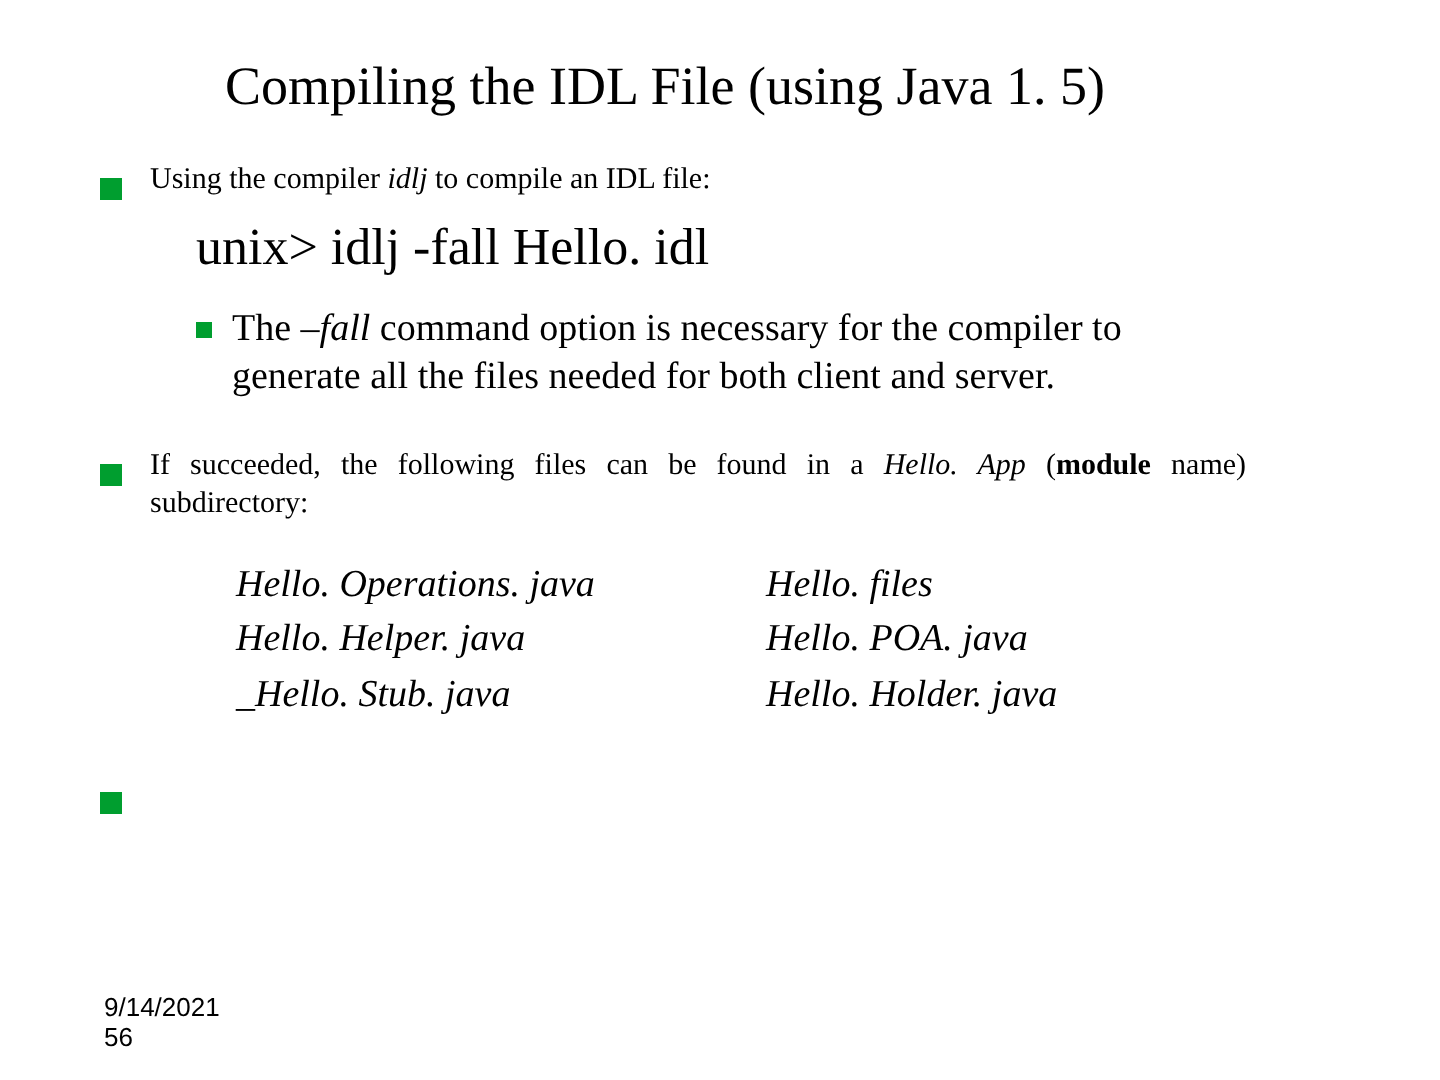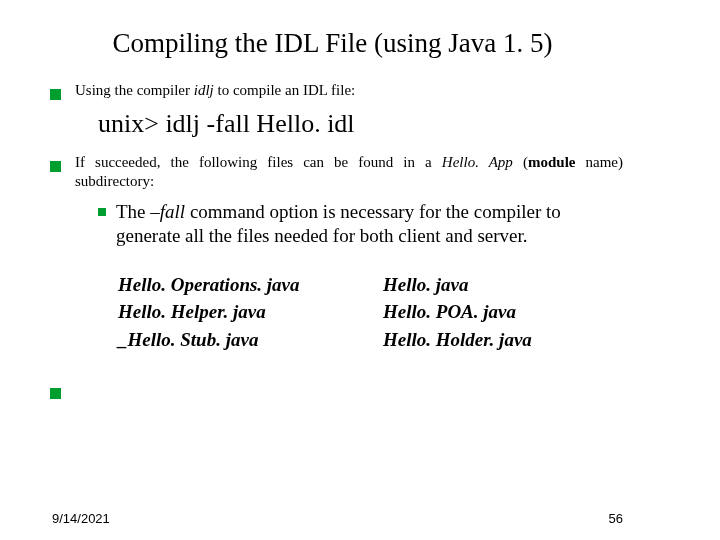--- a/index.html
+++ b/index.html
@@ -70,34 +70,35 @@
   }
   .files-block {
     display: flex;
     margin-left: 76px;
     margin-top: 16px;
     margin-bottom: 26px;
   }
   .files-col {
     font-size: 19px;
     font-style: italic;
-    font-weight: bold;
+    font-weight: normal;
     line-height: 1.45;
   }
   .files-col.left { width: 265px; }
   .footer {
     position: absolute;
     bottom: 14px;
     left: 52px;
     right: 42px;
     display: flex;
     justify-content: space-between;
     font-family: Arial, sans-serif;
     font-size: 13px;
     color: #000;
+    flex-direction: column;
   }
   .ital { font-style: italic; }
   .bold { font-weight: bold; }
   .justify { text-align: justify; }
 </style>
 </head>
 <body>
 
 <div class="slide">
 
@@ -107,42 +108,42 @@
     <span class="bullet-square"></span>
     <div class="content">
       <span>Using the compiler </span><span class="ital">idlj</span><span> to compile an IDL file:</span>
     </div>
   </div>
 
   <div class="command-line">
     <span>unix&gt;</span><span>  idlj -fall Hello. idl</span>
   </div>
 
+  <div class="row lvl2">
+    <span class="bullet-square sm"></span>
+    <div class="content">
+      <span>The </span><span class="ital">–fall</span><span> command option is necessary for the compiler to generate </span><span>all</span><span> the files needed for both </span><span>client</span><span> and </span><span>server</span><span>.</span>
+    </div>
+  </div>
+
   <div class="row lvl1">
     <span class="bullet-square"></span>
     <div class="content justify">
       <span>If succeeded, the following files can be found in a </span><span class="ital">Hello. App</span><span> (</span><span class="bold">module</span><span> name) subdirectory:</span>
-    </div>
-  </div>
-
-  <div class="row lvl2">
-    <span class="bullet-square sm"></span>
-    <div class="content">
-      <span>The </span><span class="ital">–fall</span><span> command option is necessary for the compiler to generate </span><span>all</span><span> the files needed for both </span><span>client</span><span> and </span><span>server</span><span>.</span>
     </div>
   </div>
 
   <div class="files-block">
     <div class="files-col left">
       <div>Hello. Operations. java</div>
       <div>Hello. Helper. java</div>
       <div>_Hello. Stub. java</div>
     </div>
     <div class="files-col">
-      <div>Hello. java</div>
+      <div>Hello. files</div>
       <div>Hello. POA. java</div>
       <div>Hello. Holder. java</div>
     </div>
   </div>
 
   <div class="row lvl1">
     <span class="bullet-square"></span>
   </div>
 
   <div class="footer">

